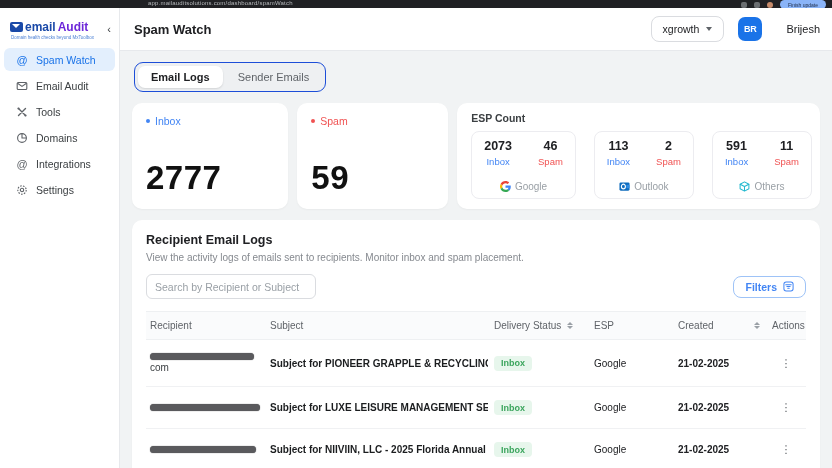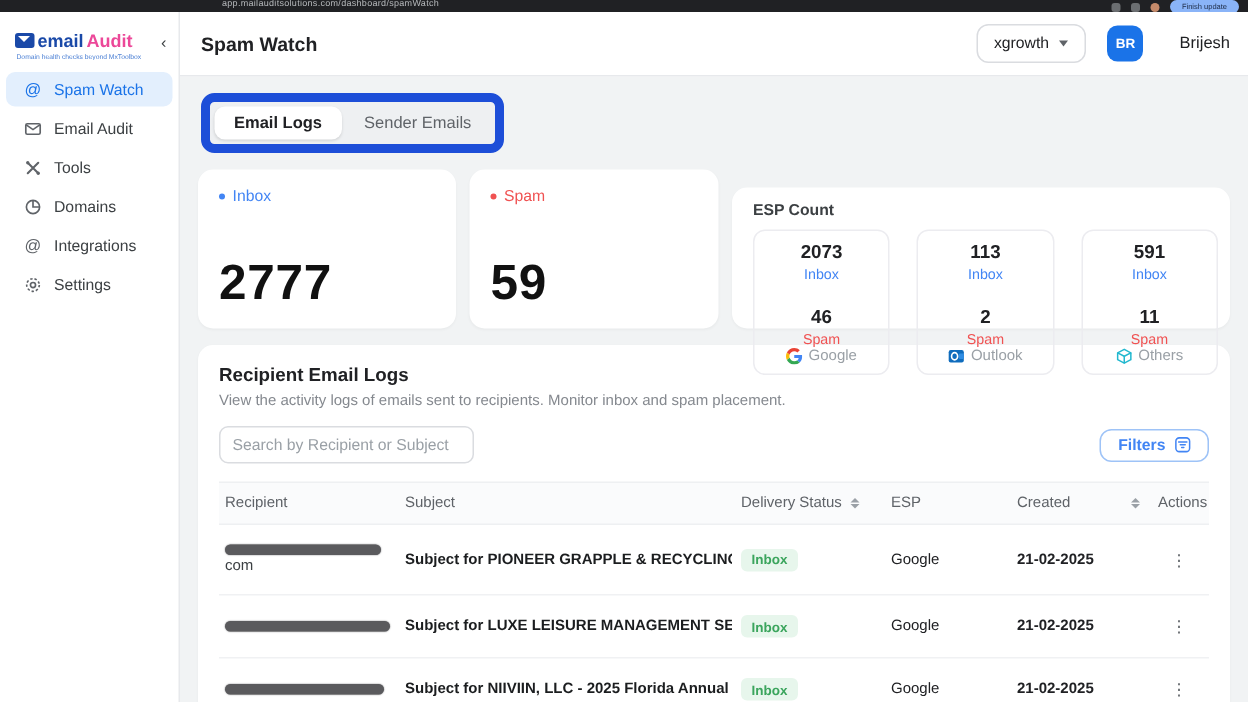--- a/index.html
+++ b/index.html
@@ -14,21 +14,21 @@
   .b-pill { height:9px; padding:0 8px; border-radius:6px; background:#8ab4f8; color:#1d2b46; font-size:5px; display:flex; align-items:center; white-space:nowrap; }
 
   
   .app { display:flex; height:460px; }
   .sidebar { width:120px; background:#fff; border-right:1px solid #e7e9ec; flex-shrink:0; display:flex; flex-direction:column; }
   .logo-row { display:flex; align-items:flex-end; justify-content:space-between; padding:12px 8px 10px 10px; }
   .logo-main { display:flex; align-items:center; gap:2px; }
   .logo-env { width:13px; height:10px; background:#1a49a8; border-radius:2px; position:relative; flex-shrink:0; }
   .logo-env::after { content:""; position:absolute; left:2px; top:2px; border-left:4.5px solid transparent; border-right:4.5px solid transparent; border-top:4px solid #fff; }
   .logo-email { color:#1a49a8; font-size:12px; font-weight:700; }
-  .logo-audit { color:#ec4899; font-size:12px; font-weight:800; }
+  .logo-audit { color:#6d28d9; font-size:12px; font-weight:800; }
   .logo-tag { font-size:4.5px; color:#4a7fd4; padding:0 0 0 11px; margin-top:-9px; white-space:nowrap; overflow:hidden; }
   .collapse { color:#3c4043; font-size:11px; line-height:10px; cursor:pointer; }
   .nav { margin-top:8px; padding:0 4px; }
   .nav-item { display:flex; align-items:center; gap:8px; height:23px; margin-bottom:3px; padding:0 0 0 12px; border-radius:6px; font-size:10.5px; color:#3c4043; cursor:pointer; }
   .nav-item svg { flex-shrink:0; }
   .nav-item.active { background:#e3effd; color:#1a73e8; }
   .nav-item.active .at-glyph { color:#1a73e8; }
   .at-glyph { font-size:11px; color:#5f6368; width:12px; text-align:center; }
 
   .main { flex:1; display:flex; flex-direction:column; min-width:0; }
@@ -37,40 +37,40 @@
   .topbar-right { margin-left:auto; display:flex; align-items:center; gap:14px; }
   .ws-pill { display:flex; align-items:center; gap:7px; border:1px solid #dadce0; border-radius:8px; padding:6px 11px; font-size:10.5px; color:#202124; background:#fff; cursor:pointer; }
   .chev-down { width:0; height:0; border-left:3.5px solid transparent; border-right:3.5px solid transparent; border-top:4px solid #5f6368; }
   .user-chip { display:flex; align-items:center; gap:24px; }
   .avatar { width:24px; height:24px; border-radius:7px; background:#1a73e8; color:#fff; font-size:9px; font-weight:700; display:flex; align-items:center; justify-content:center; }
   .user-name { font-size:11px; color:#202124; }
 
   .content { flex:1; padding:11px 12px 0 12px; overflow:hidden; }
 
   
-  .tab-group { display:inline-flex; background:#eef0f2; border:6px solid #1d4ed8; border-radius:9px; padding:3px; gap:2px; margin-left:2px; }
+  .tab-group { display:inline-flex; background:#eef0f2; border:1px solid #1d4ed8; border-radius:9px; padding:3px; gap:2px; margin-left:2px; }
   .tab { font-size:11px; padding:5px 13px; border-radius:7px; color:#5f6368; cursor:pointer; white-space:nowrap; }
   .tab.active { background:#fff; color:#202124; font-weight:600; box-shadow:0 1px 2px rgba(0,0,0,.12); }
 
   
   .stats-row { display:flex; gap:9px; margin-top:11px; height:106px; }
   .card { background:#fff; border-radius:10px; box-shadow:0 1px 2px rgba(0,0,0,.04); }
   .stat-card { width:172px; padding:12px 14px; display:flex; flex-direction:column; }
   .stat-card.spam-card { width:166px; }
   .stat-label { font-size:10.5px; display:flex; align-items:center; gap:5px; }
   .stat-label::before { content:""; width:4px; height:4px; border-radius:50%; background:currentColor; }
   .lbl-inbox { color:#4285f4; }
   .lbl-spam { color:#f05252; }
   .stat-value { margin-top:auto; font-size:33px; font-weight:800; color:#111; letter-spacing:.5px; }
 
-  .esp-card { flex:1; padding:9px 8px 10px 14px; display:flex; flex-direction:column;margin-top:12px; }
+  .esp-card { flex:1; padding:9px 8px 10px 14px; display:flex; flex-direction:column; }
   .esp-title { font-size:10.5px; font-weight:600; color:#3c4043; }
   .esp-row { display:flex; gap:18px; margin-top:7px; flex:1; }
   .esp-sub { flex:1; border:1px solid #ececf0; border-radius:8px; padding:7px 12px 6px 12px; display:flex; flex-direction:column; align-items:center; }
-  .esp-nums { display:flex; gap:15px; width:100%; justify-content:center;flex-direction:column; }
+  .esp-nums { display:flex; gap:26px; width:100%; justify-content:center; }
   .esp-col { text-align:center; }
   .esp-num { font-size:12.5px; font-weight:700; color:#202124; }
   .esp-sub-label { font-size:9.5px; margin-top:3px; }
   .esp-provider { margin-top:auto; display:flex; align-items:center; gap:4px; font-size:10px; color:#9aa0a6; }
 
   
   .logs-card { margin-top:11px; padding:13px 14px 0 14px; height:300px; }
   .logs-title { font-size:12.5px; font-weight:700; color:#202124; }
   .logs-sub { font-size:10px; color:#85898f; margin-top:5px; }
   .controls { display:flex; align-items:center; margin-top:11px; }

